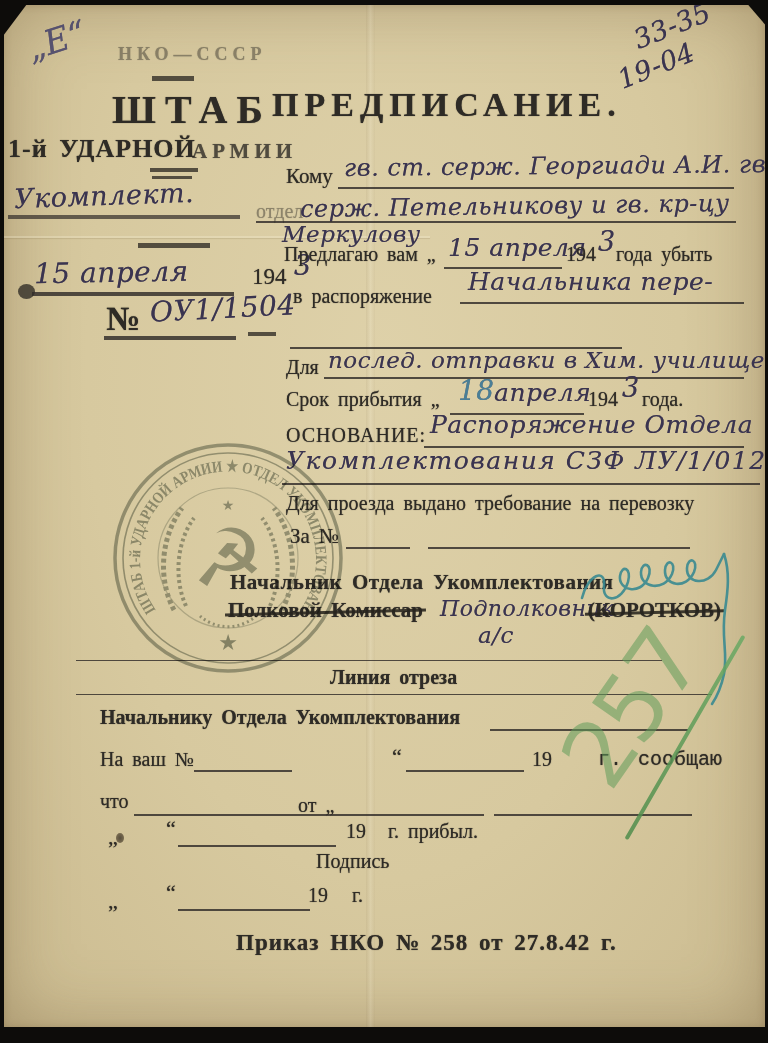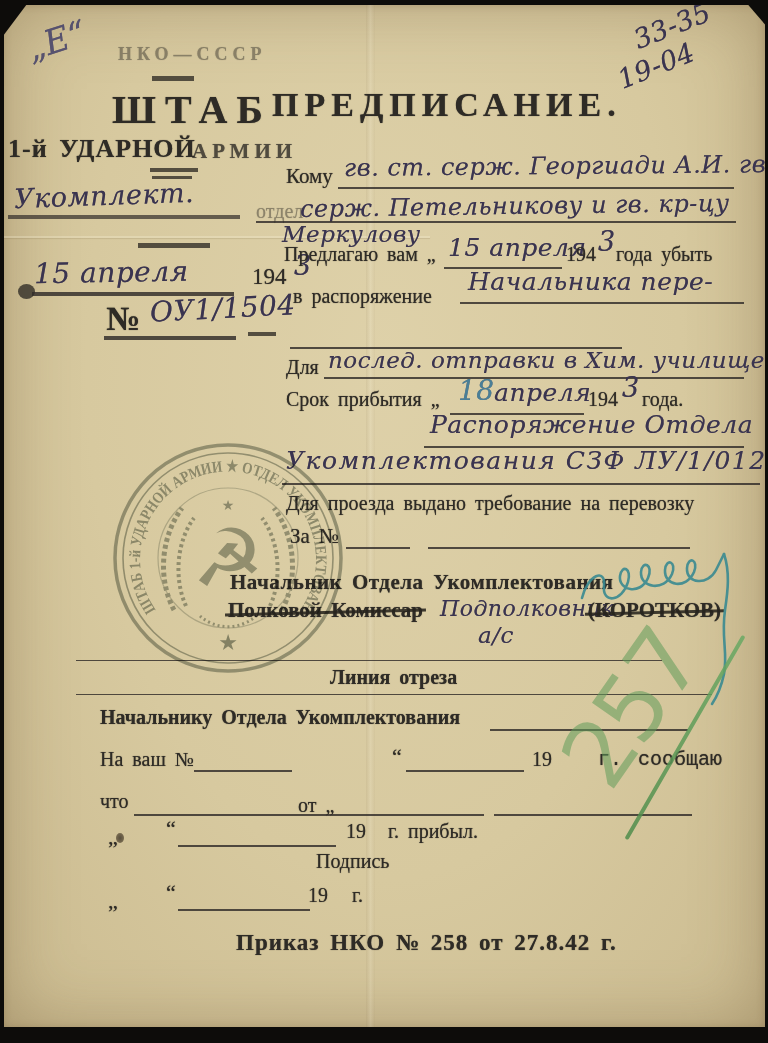--- a/index.html
+++ b/index.html
@@ -100,20 +100,21 @@
   <div class="hline" style="left:324px;top:377px;width:420px;"></div>
 
   <div class="el typed" style="left:286px;top:388px;font-size:20px;">Срок прибытия „</div>
   <div class="el hw blue" style="left:458px;top:374px;font-size:28px;">18</div>
   <div class="el hw" style="left:494px;top:378px;font-size:25px;">апреля</div>
   <div class="hline" style="left:450px;top:413px;width:134px;"></div>
   <div class="el typed" style="left:588px;top:388px;font-size:20px;">194</div>
   <div class="el hw" style="left:622px;top:372px;font-size:27px;">3</div>
   <div class="el typed" style="left:642px;top:388px;font-size:20px;">года.</div>
 
+  <div class="el typed" style="left:286px;top:424px;font-size:20px;letter-spacing:1px;">ОСНОВАНИЕ:</div>
   <div class="el hw" style="left:430px;top:410px;font-size:25px;">Распоряжение Отдела</div>
   <div class="hline" style="left:424px;top:446px;width:320px;"></div>
   <div class="el hw" style="left:286px;top:446px;font-size:25px;letter-spacing:1.5px;">Укомплектования СЗФ ЛУ/1/01217</div>
   <div class="hline" style="left:282px;top:483px;width:478px;"></div>
 
   <div class="el typed" style="left:286px;top:492px;font-size:20px;">Для проезда выдано требование на перевозку</div>
   <div class="el typed" style="left:290px;top:524px;font-size:21px;">За №</div>
   <div class="hline" style="left:346px;top:547px;width:64px;"></div>
   <div class="hline" style="left:428px;top:547px;width:262px;"></div>
 

